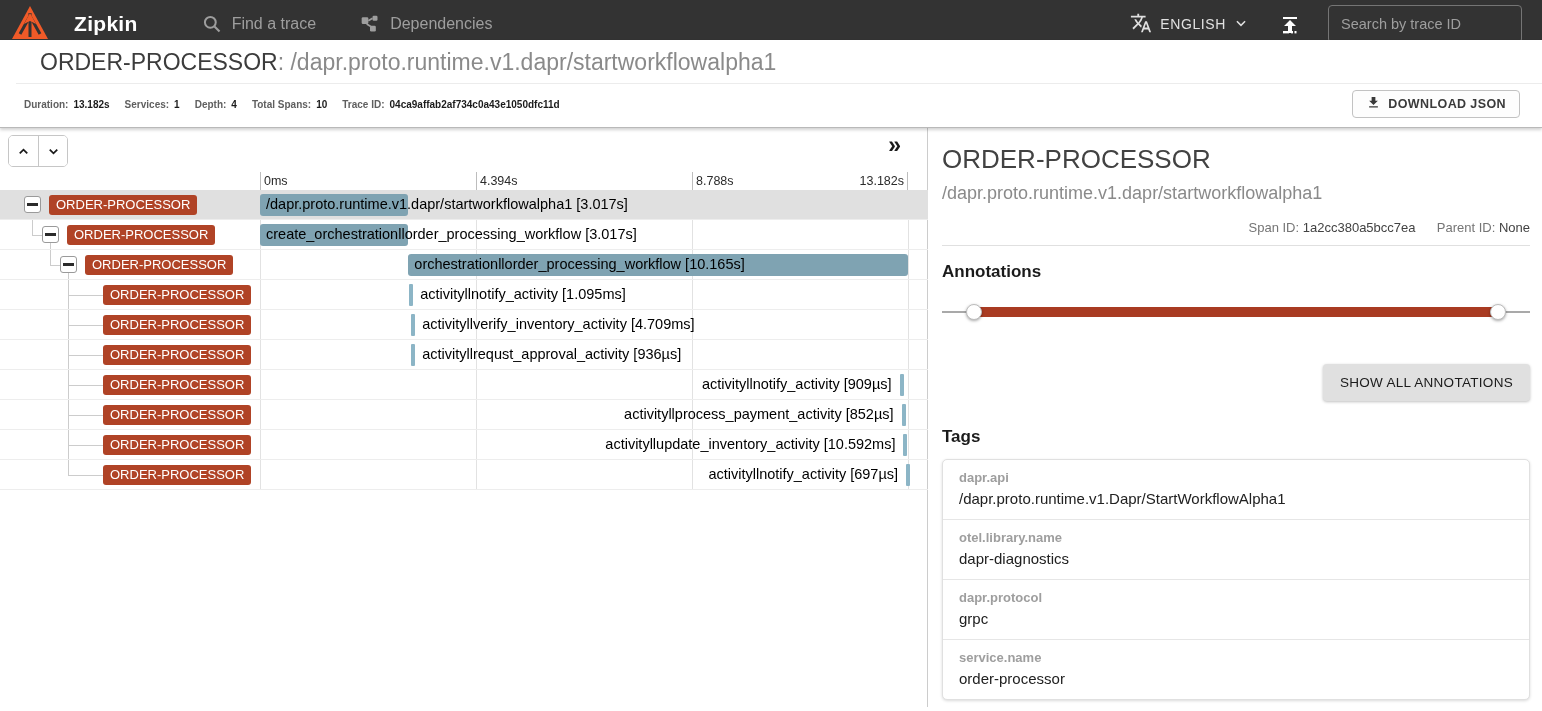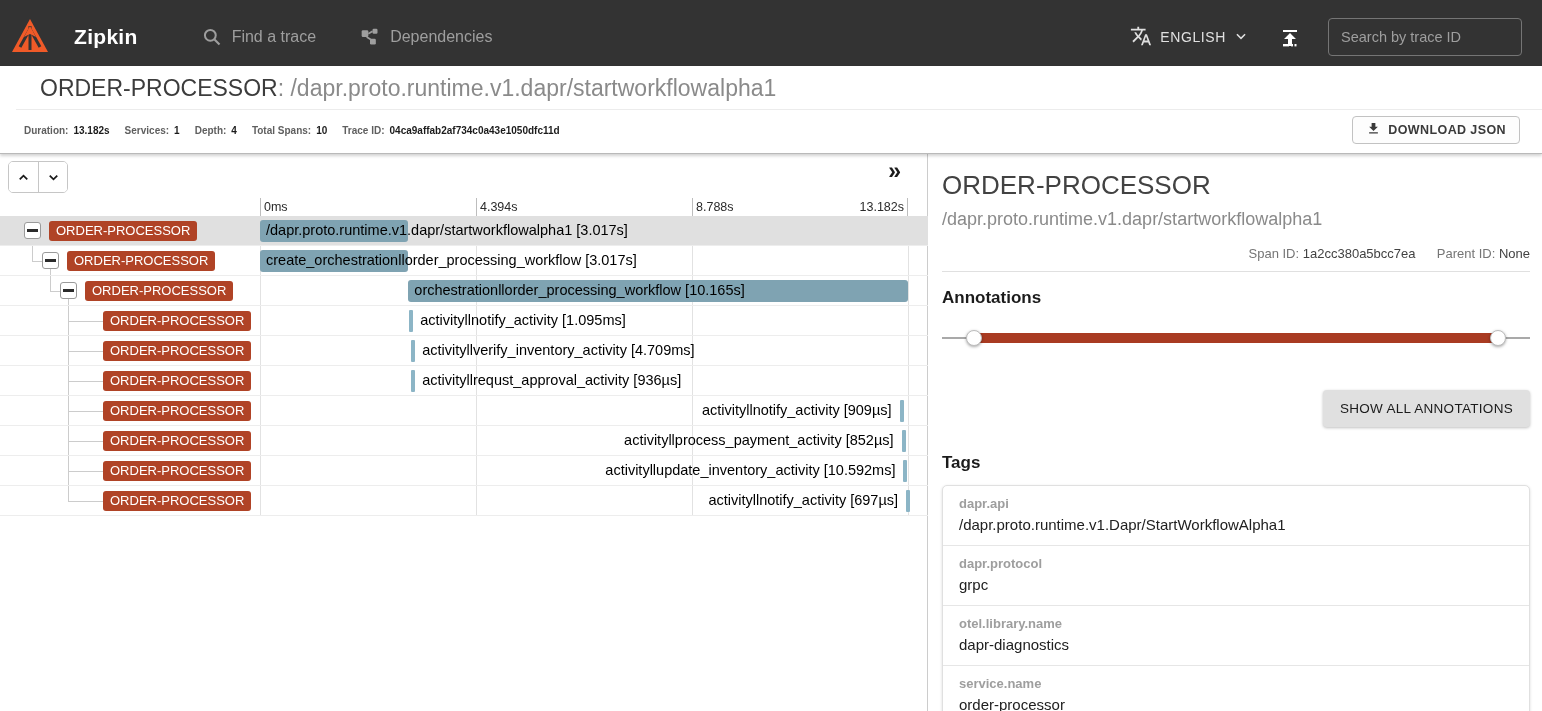--- a/index.html
+++ b/index.html
@@ -1,20 +1,20 @@
 <!DOCTYPE html>
 <html><head>
 <meta charset="utf-8">
 <style>
   * { margin:0; padding:0; box-sizing:border-box; }
   html,body { width:1542px; height:711px; overflow:hidden; }
   body { font-family:"Liberation Sans", sans-serif; background:#fff; color:#212121; }
 
   
-  .topbar { height:66px; background:#333333; display:flex; align-items:center; padding:8px 20px 0 8px; }
+  .topbar { height:40px; background:#333333; display:flex; align-items:center; padding:8px 20px 0 8px; }
   .logo { width:44px; height:44px; display:flex; align-items:center; justify-content:center; }
   .brand { color:#ffffff; font-size:21px; font-weight:bold; margin-left:22px; letter-spacing:.3px; }
   .topnav { display:flex; align-items:center; margin-left:64px; gap:44px; }
   .topnav-item { display:flex; align-items:center; gap:10px; color:#9e9e9e; font-size:16px; cursor:pointer; }
   .topnav-item svg { display:block; }
   .top-spacer { flex:1; }
   .lang-group { display:flex; align-items:center; gap:8px; color:#e0e0e0; font-size:14px; letter-spacing:.6px; cursor:pointer; }
   .upload-btn { margin:0 26px 0 30px; cursor:pointer; display:flex; }
   .trace-search { width:194px; height:38px; background:transparent; border:1px solid #757575; border-radius:4px; color:#0ea5e9; font-size:14.5px; padding:0 12px; outline:none; font-family:"Liberation Sans", sans-serif; }
   .trace-search::placeholder { color:#9e9e9e; }
@@ -342,27 +342,27 @@
 
     <div class="section-h" style="margin-top:26px;">Tags</div>
     <div class="tags-card">
 
         <div class="tag-row">
           <div class="tag-key">dapr.api</div>
           <div class="tag-val">/dapr.proto.runtime.v1.Dapr/StartWorkflowAlpha1</div>
         </div>
 
         <div class="tag-row">
+          <div class="tag-key">otel.library.name</div>
+          <div class="tag-val">dapr-diagnostics</div>
+        </div>
+
+        <div class="tag-row">
           <div class="tag-key">dapr.protocol</div>
           <div class="tag-val">grpc</div>
-        </div>
-
-        <div class="tag-row">
-          <div class="tag-key">otel.library.name</div>
-          <div class="tag-val">dapr-diagnostics</div>
         </div>
 
         <div class="tag-row">
           <div class="tag-key">service.name</div>
           <div class="tag-val">order-processor</div>
         </div>
 
     </div>
   </div>
 </div>

